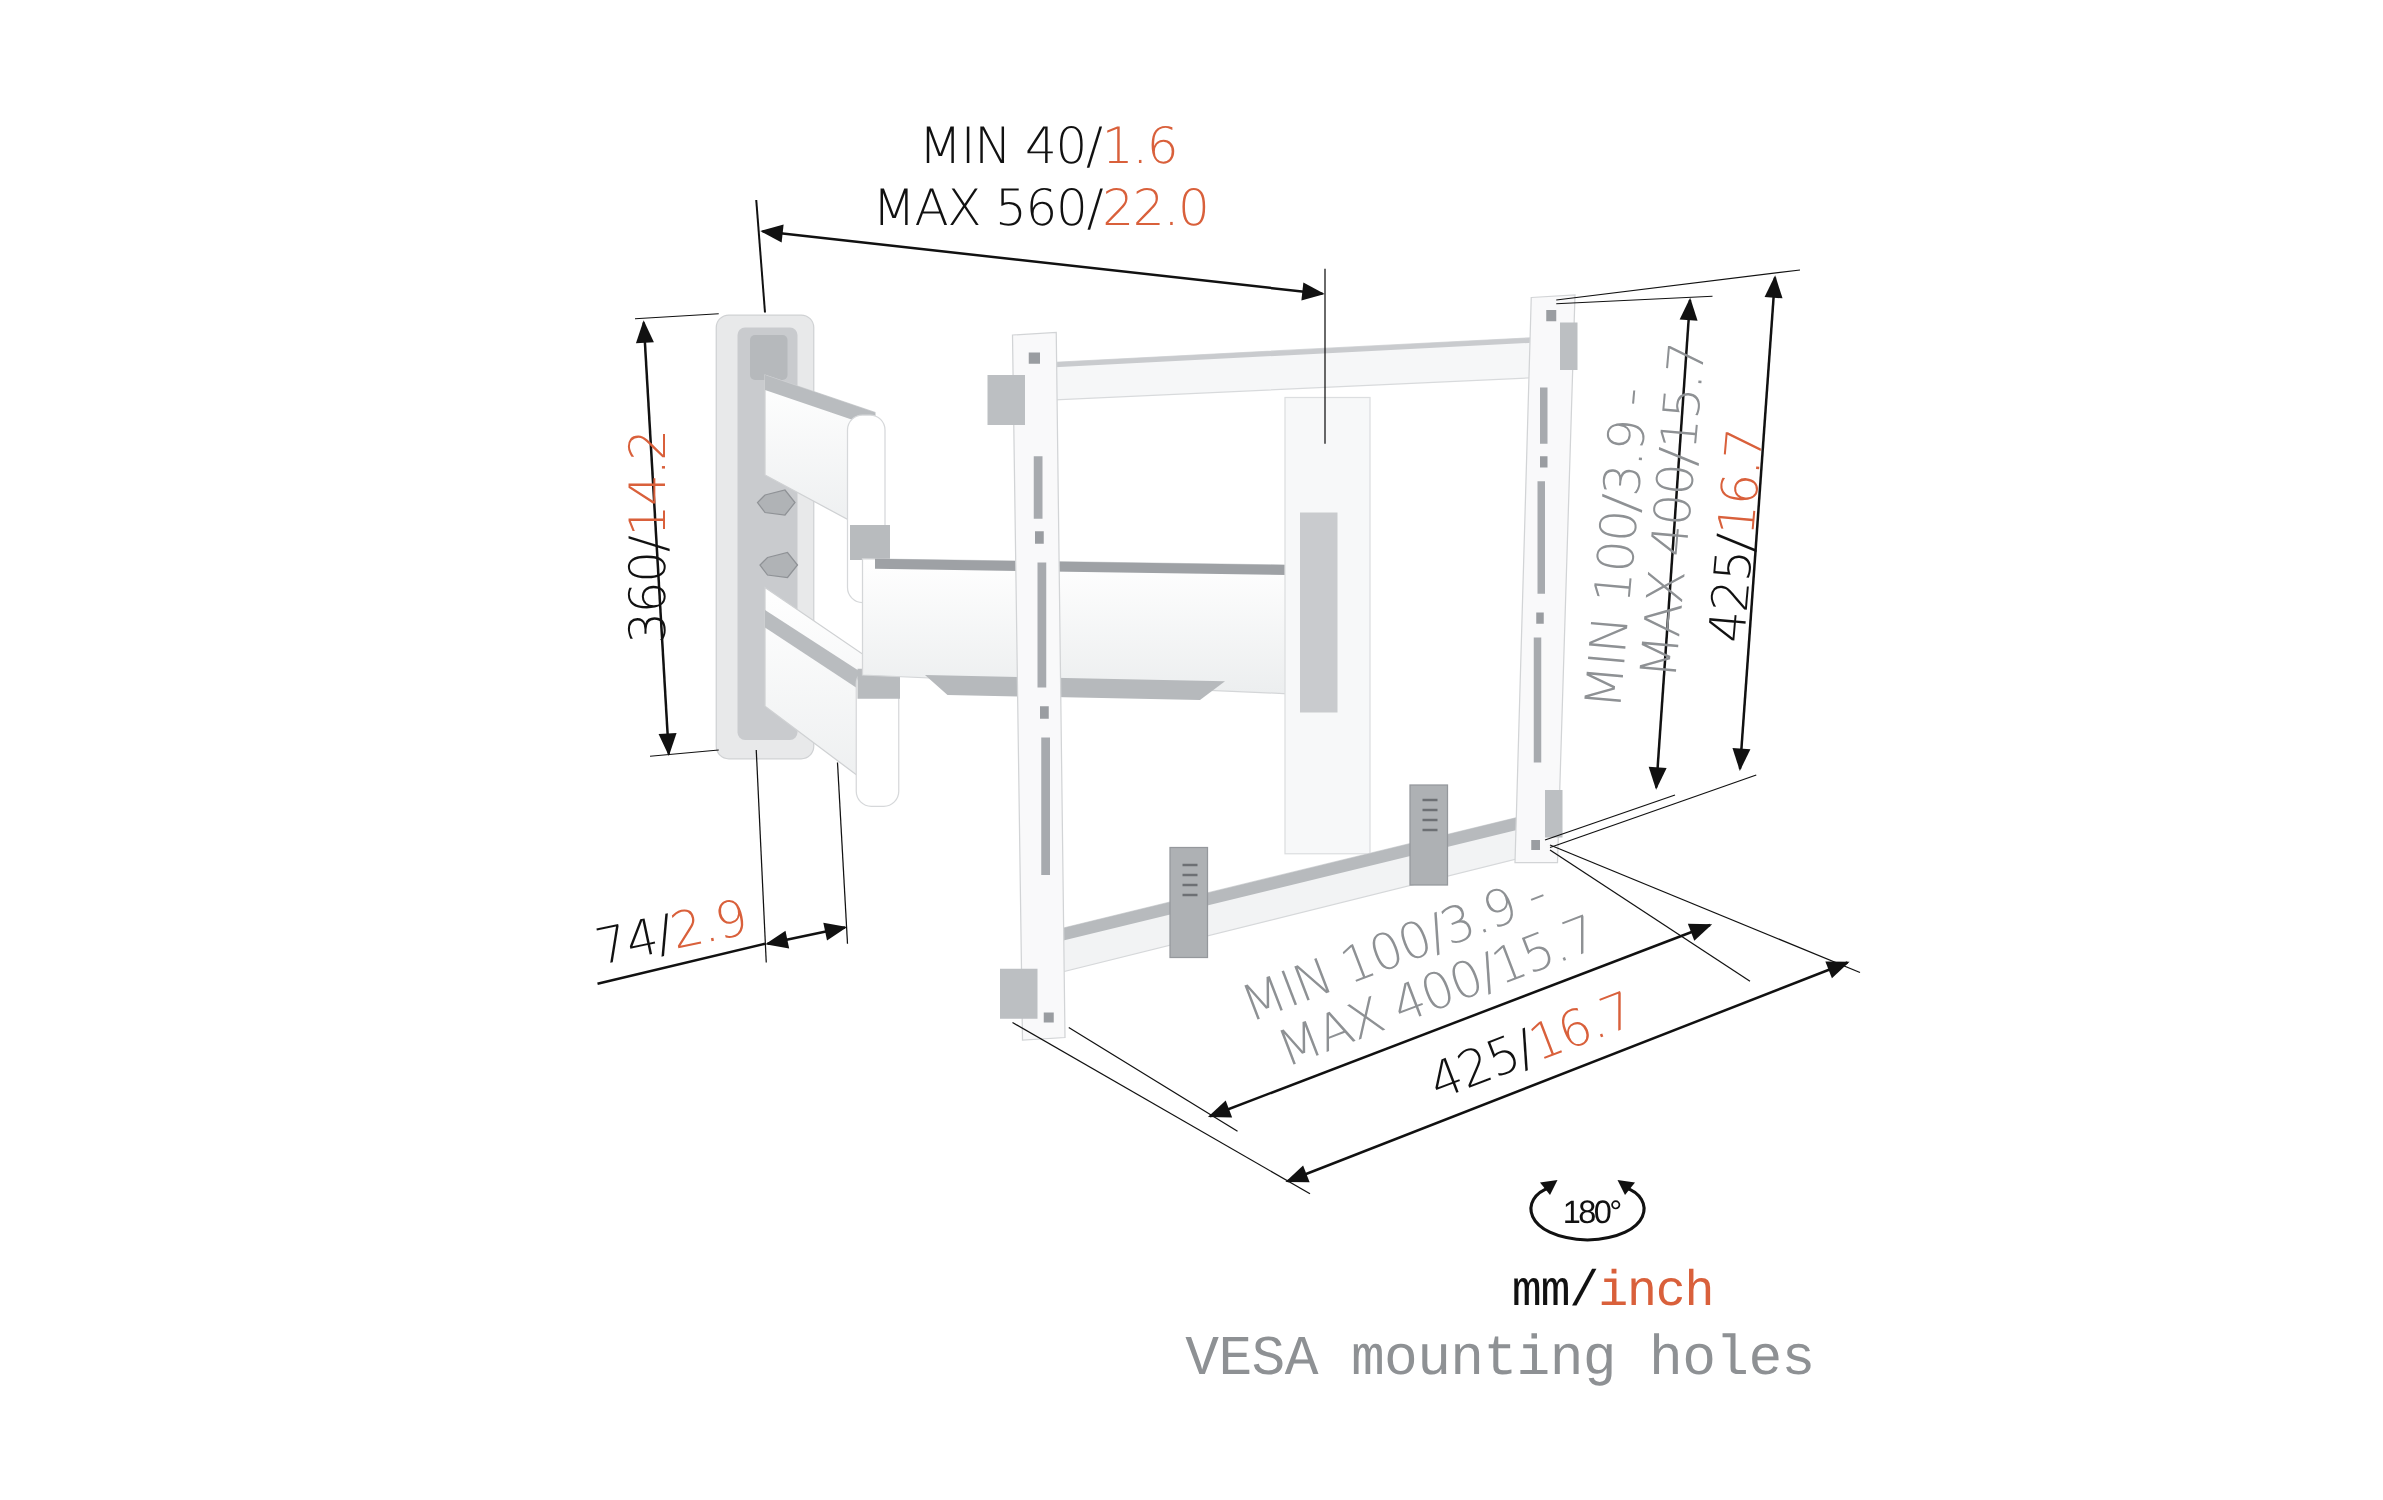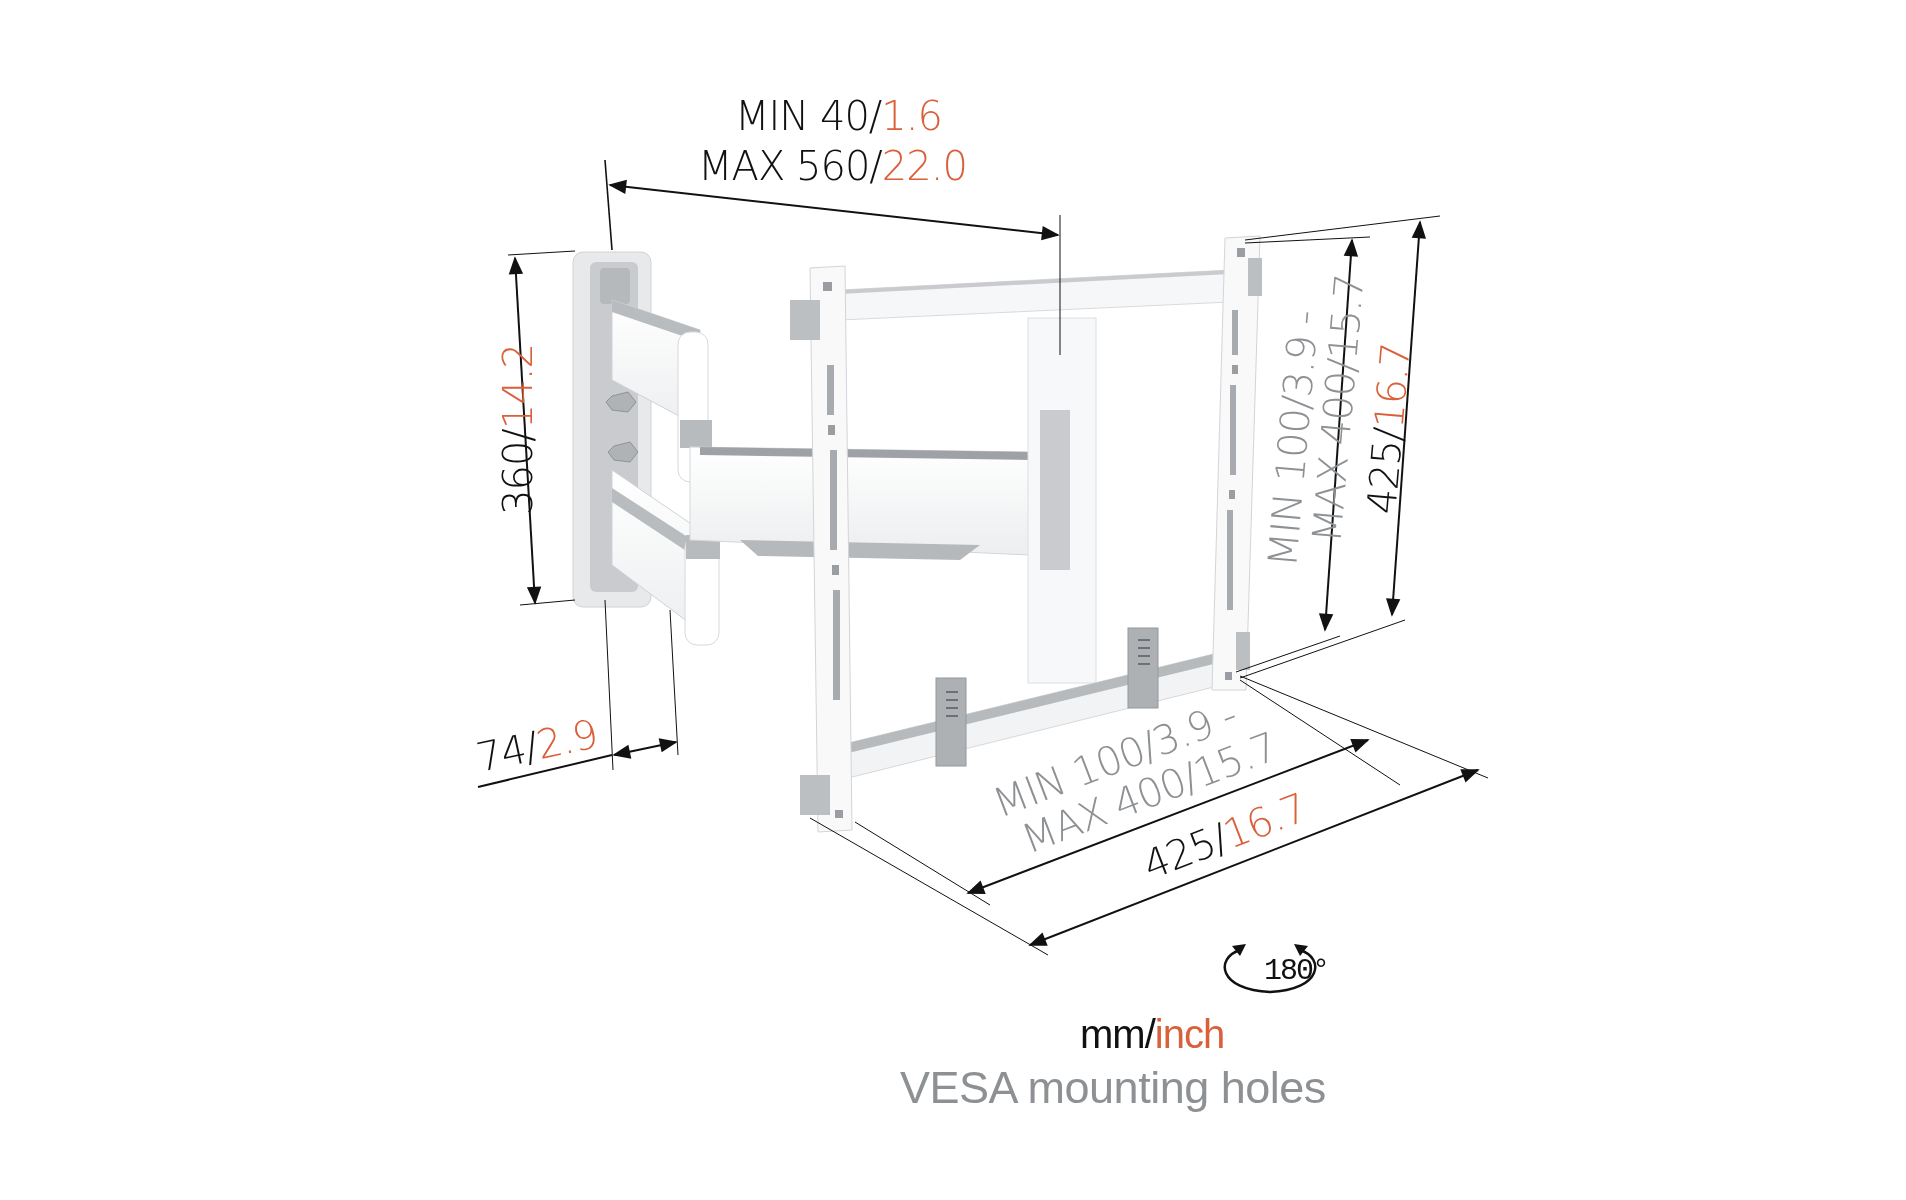--- a/index.html
+++ b/index.html
@@ -3,28 +3,28 @@
 <meta charset="utf-8">
 <style>
   html, body { margin: 0; padding: 0; background: #ffffff; }
   body { width: 1906px; height: 1200px; position: relative; overflow: hidden;
          font-family: "DejaVu Sans", "Liberation Sans", sans-serif; }
   #stage { position: absolute; left: 0; top: 0; width: 1906px; height: 1200px; }
   .dim-text { font-family: "DejaVu Sans", sans-serif; font-weight: 300; letter-spacing: -1px; }
   .black { fill: #111111; }
   .orange { fill: #d9603b; }
   .grey { fill: #8e9194; }
-  .legend { position: absolute; right: 0; text-align: left; font-family: Liberation Sans, sans-serif; }
+  .legend { position: absolute; right: 0; text-align: center; font-family: Liberation Mono, monospace; }
   #legend-units { left: 1080px; top: 1012px; width: 420px; font-size: 40px; letter-spacing: -1px; }
   #legend-units .mm { color: #111111; }
   #legend-units .inch { color: #d9603b; }
   #legend-vesa { left: 900px; top: 1062px; width: 600px; font-size: 45px; color: #8e9194; letter-spacing: -0.5px; }
   #rotation-badge { position: absolute; left: 1218px; top: 946px; width: 110px; height: 52px; }
-  #rotation-badge span { position: absolute; left: 0; top: 8px; width: 110px; text-align: right;
-    font-size: 30px; color: #111; letter-spacing: -2px; font-family: Liberation Mono, monospace; }
+  #rotation-badge span { position: absolute; left: 0; top: 8px; width: 110px; text-align: center;
+    font-size: 26px; color: #111; letter-spacing: -2px; font-family: Liberation Sans, sans-serif; }
 </style>
 </head>
 <body>
 
 <svg id="stage" viewBox="0 0 1906 1200" xmlns="http://www.w3.org/2000/svg">
   <defs>
     <marker id="arrow" viewBox="0 0 10 10" refX="9" refY="5" markerWidth="12" markerHeight="12" orient="auto-start-reverse" markerUnits="userSpaceOnUse">
       <path d="M0,1.5 L10,5 L0,8.5 z" fill="#111"></path>
     </marker>
     <marker id="arrowBig" viewBox="0 0 10 10" refX="9" refY="5" markerWidth="24" markerHeight="18" orient="auto-start-reverse" markerUnits="userSpaceOnUse">

